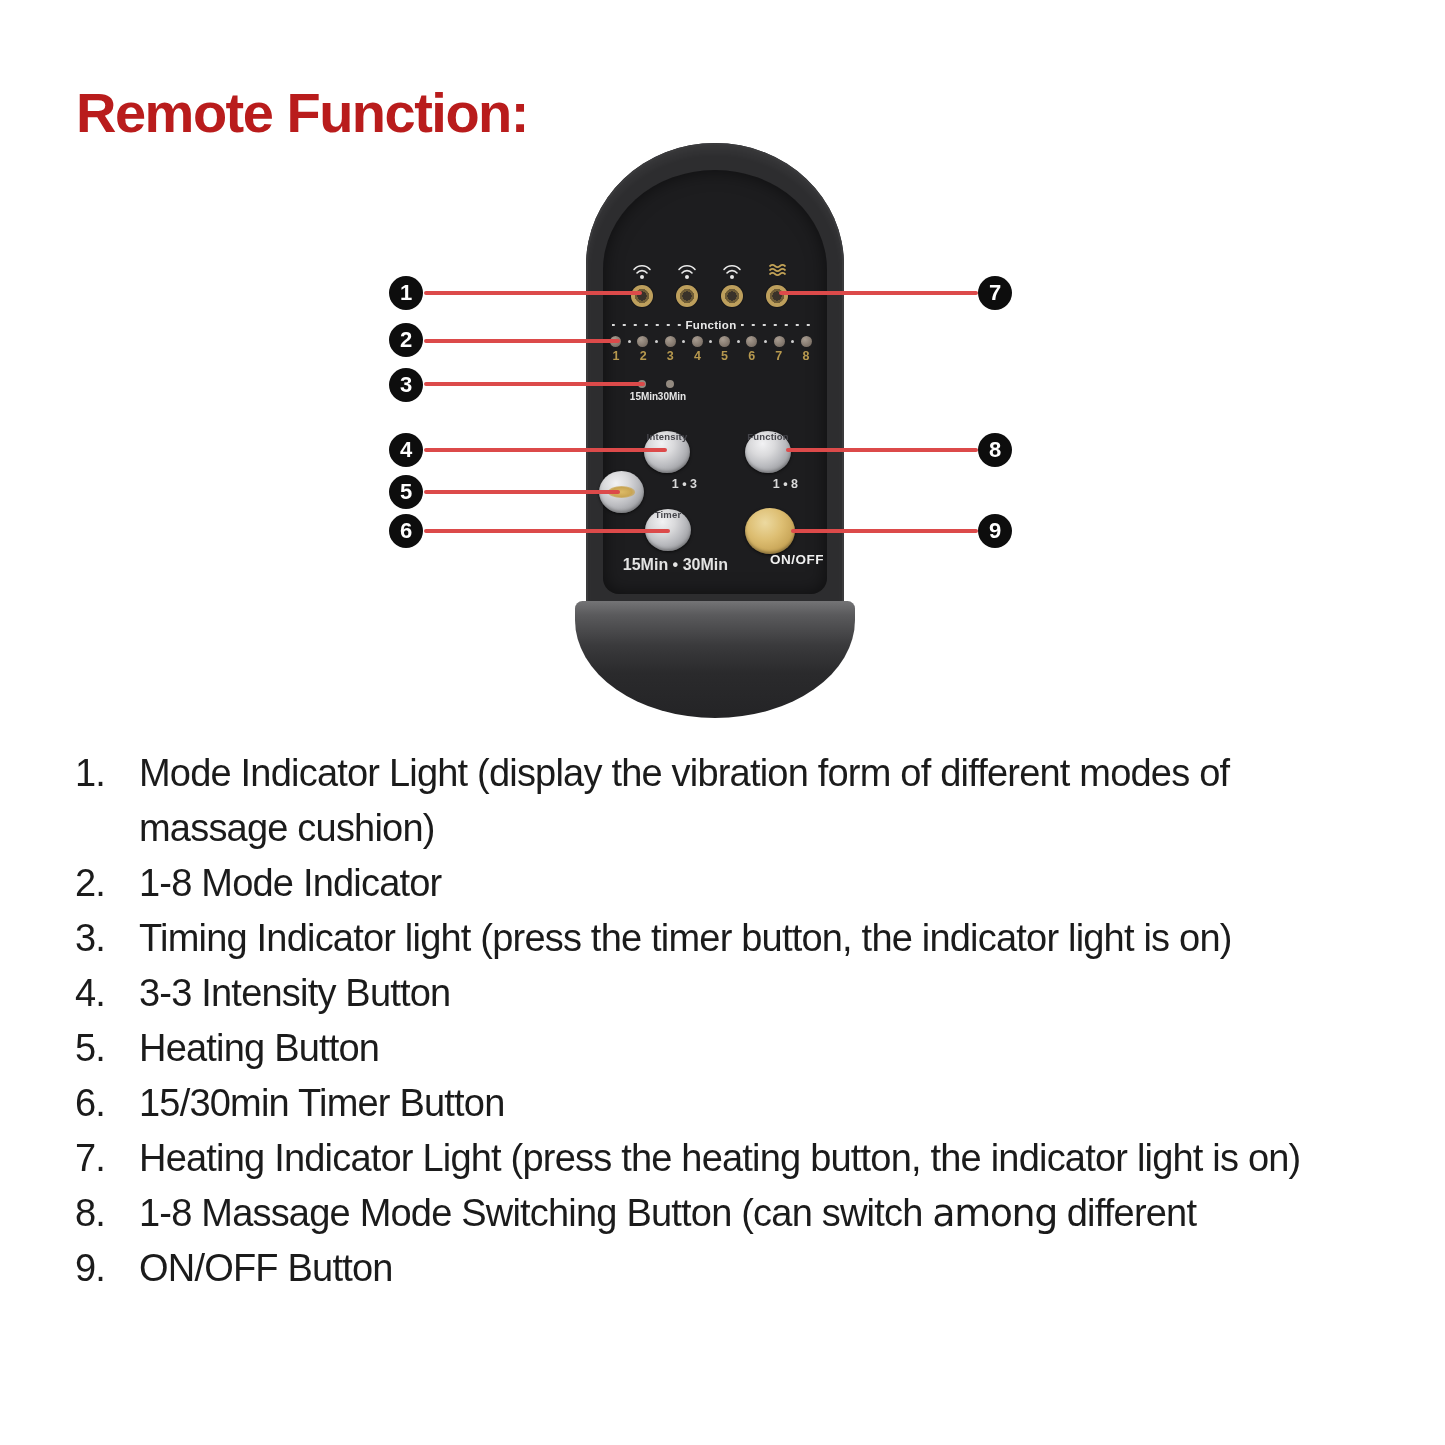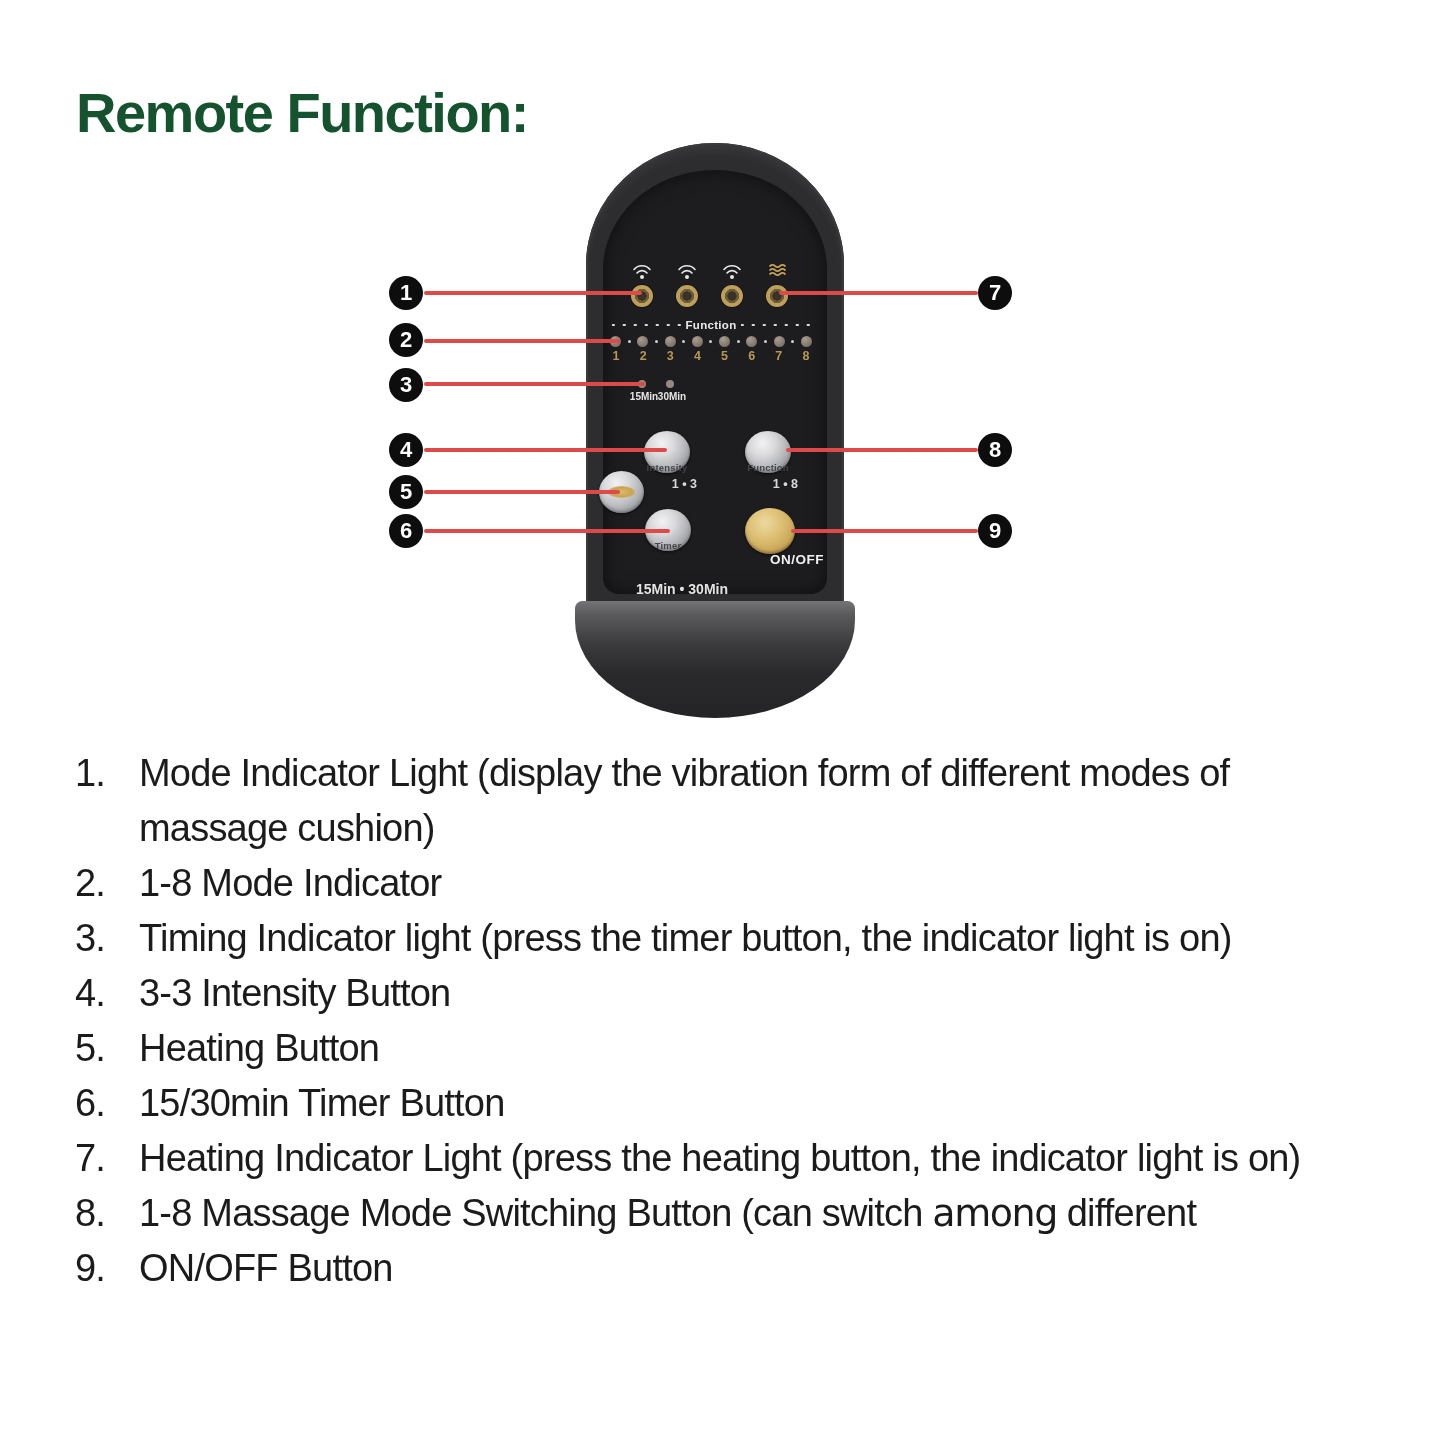--- a/index.html
+++ b/index.html
@@ -4,21 +4,21 @@
 <style>
   html,body{margin:0;padding:0;}
   body{
     width:1445px;height:1445px;position:relative;background:#ffffff;
     font-family:"Liberation Sans",sans-serif;overflow:hidden;
   }
   .abs{position:absolute;}
 
   
   #title{
-    left:76px;top:80px;font-size:56px;font-weight:700;color:#14532d;
+    left:76px;top:80px;font-size:56px;font-weight:700;color:#b91c1c;
     letter-spacing:-1.5px;
   }
 
   
   .remote-body{
     left:586px;top:143px;width:258px;height:470px;background:#2d2d2f;
     border-radius:129px 129px 12px 12px / 122px 122px 12px 12px;
     box-shadow:inset 0 0 0 2px #3a3a3c, inset 0 8px 10px rgba(255,255,255,.05);
   }
   .remote-panel{
@@ -56,21 +56,21 @@
   }
   .sdot{width:3px;height:3px;border-radius:50%;background:#cfcfcf;}
 
   .mode-nums{left:610px;top:349px;width:202px;display:flex;justify-content:space-between;}
   .mode-nums span{width:12px;text-align:center;font-size:12.5px;font-weight:700;color:#b6984e;}
 
   .tdot{width:8px;height:8px;border-radius:50%;background:#938a80;}
   .tlabel{font-size:10px;font-weight:700;color:#e6e6e6;text-align:center;}
 
   
-  .btn{border-radius:50%;display:flex;align-items:flex-end;justify-content:center;}
+  .btn{border-radius:50%;display:flex;align-items:flex-start;justify-content:center;}
   .btn-silver{
     background:radial-gradient(circle at 38% 30%,#f2f2f4 0%,#dadadc 30%,#babbbf 55%,#98999d 78%,#7f8085 100%);
     box-shadow:0 1px 3px rgba(0,0,0,.65), inset 0 -2px 3px rgba(0,0,0,.25);
   }
   .btn-gold{
     background:radial-gradient(circle at 40% 32%,#ecd9a0 0%,#ddbe72 40%,#c8a557 70%,#a9873f 100%);
     box-shadow:0 1px 3px rgba(0,0,0,.65), inset 0 -2px 3px rgba(0,0,0,.3);
   }
   .btn-label{font-size:9.5px;font-weight:700;color:#44444a;letter-spacing:.2px;}
   .heat-core{
@@ -194,21 +194,21 @@
 <div class="abs btn btn-silver" style="left:599px;top:471px;width:45px;height:42px;">
   <span class="heat-core"></span>
 </div>
 <div class="abs btn btn-silver" style="left:645px;top:509px;width:46px;height:42px;">
   <span class="btn-label">Timer</span>
 </div>
 <div class="abs btn btn-gold" style="left:745px;top:508px;width:50px;height:46px;"></div>
 
 <div class="abs btn-sub" style="left:637px;top:477px;width:60px;font-size:12.5px;color:#d9d9d9;">1 • 3</div>
 <div class="abs btn-sub" style="left:738px;top:477px;width:60px;font-size:12.5px;color:#d9d9d9;">1 • 8</div>
-<div class="abs btn-sub" style="left:608px;top:581px;width:120px;font-size:14px;color:#e3e3e3;">15Min • 30Min</div>
+<div class="abs btn-sub" style="left:608px;top:556px;width:120px;font-size:16px;color:#e3e3e3;">15Min • 30Min</div>
 <div class="abs btn-sub" style="left:720px;top:552px;width:104px;font-size:13.5px;color:#f0f0f0;letter-spacing:.5px;">ON/OFF</div>
 
 <div class="abs cline" style="left:424px;top:291px;width:218px;"></div>
 <div class="abs cline" style="left:424px;top:339px;width:196px;"></div>
 <div class="abs cline" style="left:424px;top:382px;width:221px;"></div>
 <div class="abs cline" style="left:424px;top:448px;width:243px;"></div>
 <div class="abs cline" style="left:424px;top:490px;width:196px;"></div>
 <div class="abs cline" style="left:424px;top:529px;width:246px;"></div>
 <div class="abs cline" style="left:779px;top:291px;width:199px;"></div>
 <div class="abs cline" style="left:786px;top:448px;width:192px;"></div>

